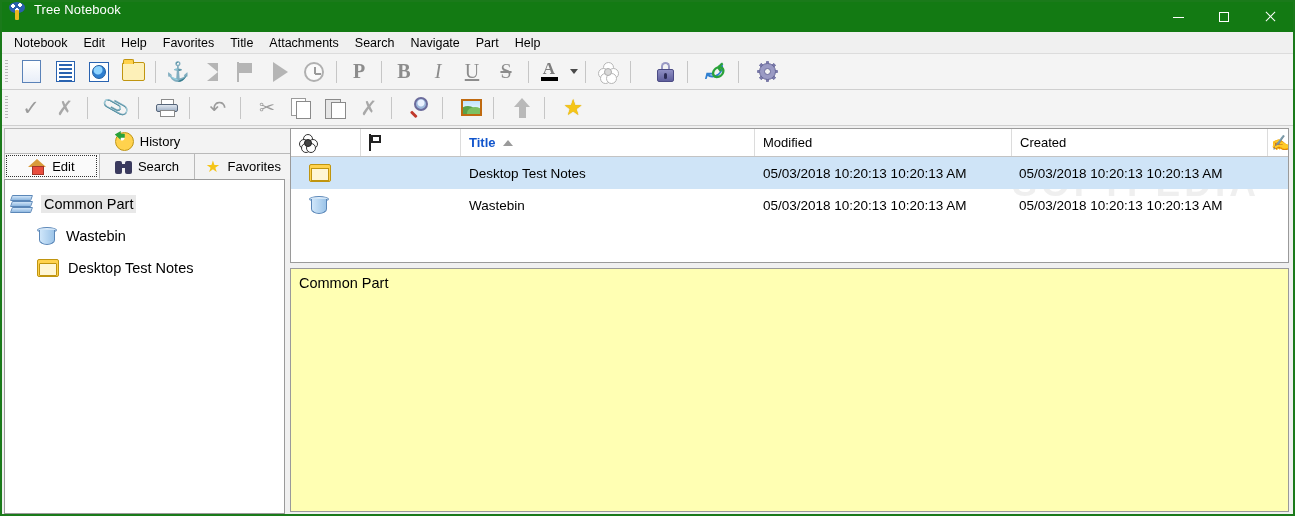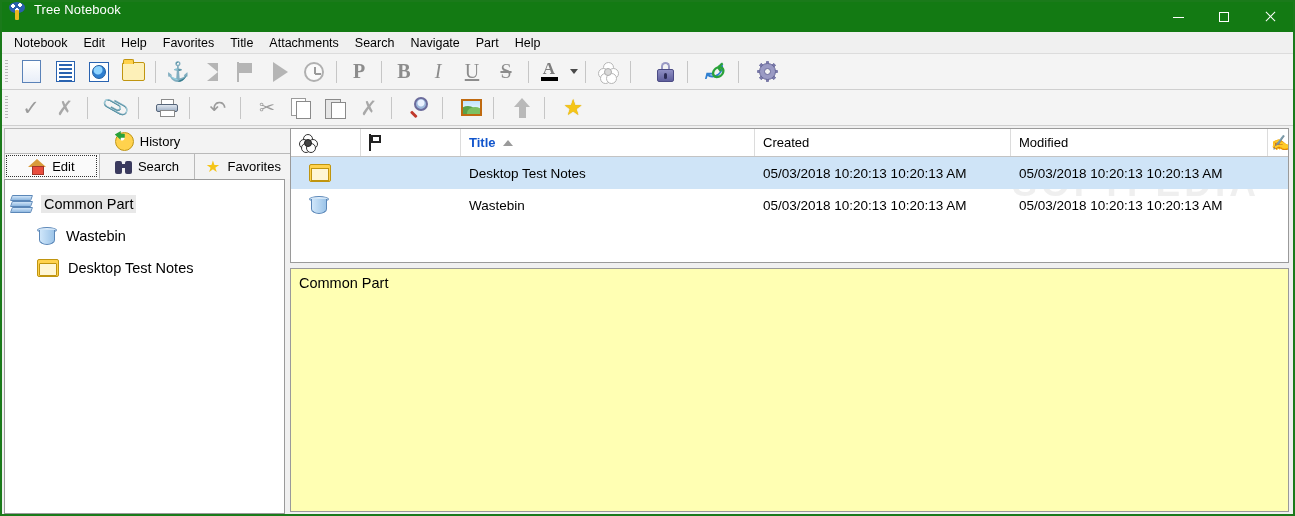--- a/index.html
+++ b/index.html
@@ -577,25 +577,25 @@
           <div class="lh" style="width:100px">
             <span class="hdr-flag">
                 <i class="pl"></i>
                 <i class="cl"></i>
               </span>
           </div>
           <div class="lh sorted" style="width:294px">
             <span>Title</span>
             <span class="sortasc"></span>
           </div>
+          <div class="lh" style="width:257px">
+            <span>Modified</span>
+          </div>
           <div class="lh" style="width:256px">
             <span>Created</span>
-          </div>
-          <div class="lh" style="width:257px">
-            <span>Modified</span>
           </div>
           <div class="lh" style="width:25px;padding-left:3px;border-right:none">
             <span class="hdr-hand">✍</span>
           </div>
         </div>
 
         <div class="lrows">
           <div class="watermark">SOFTPEDIA</div>
 
           <div class="lrow sel">

